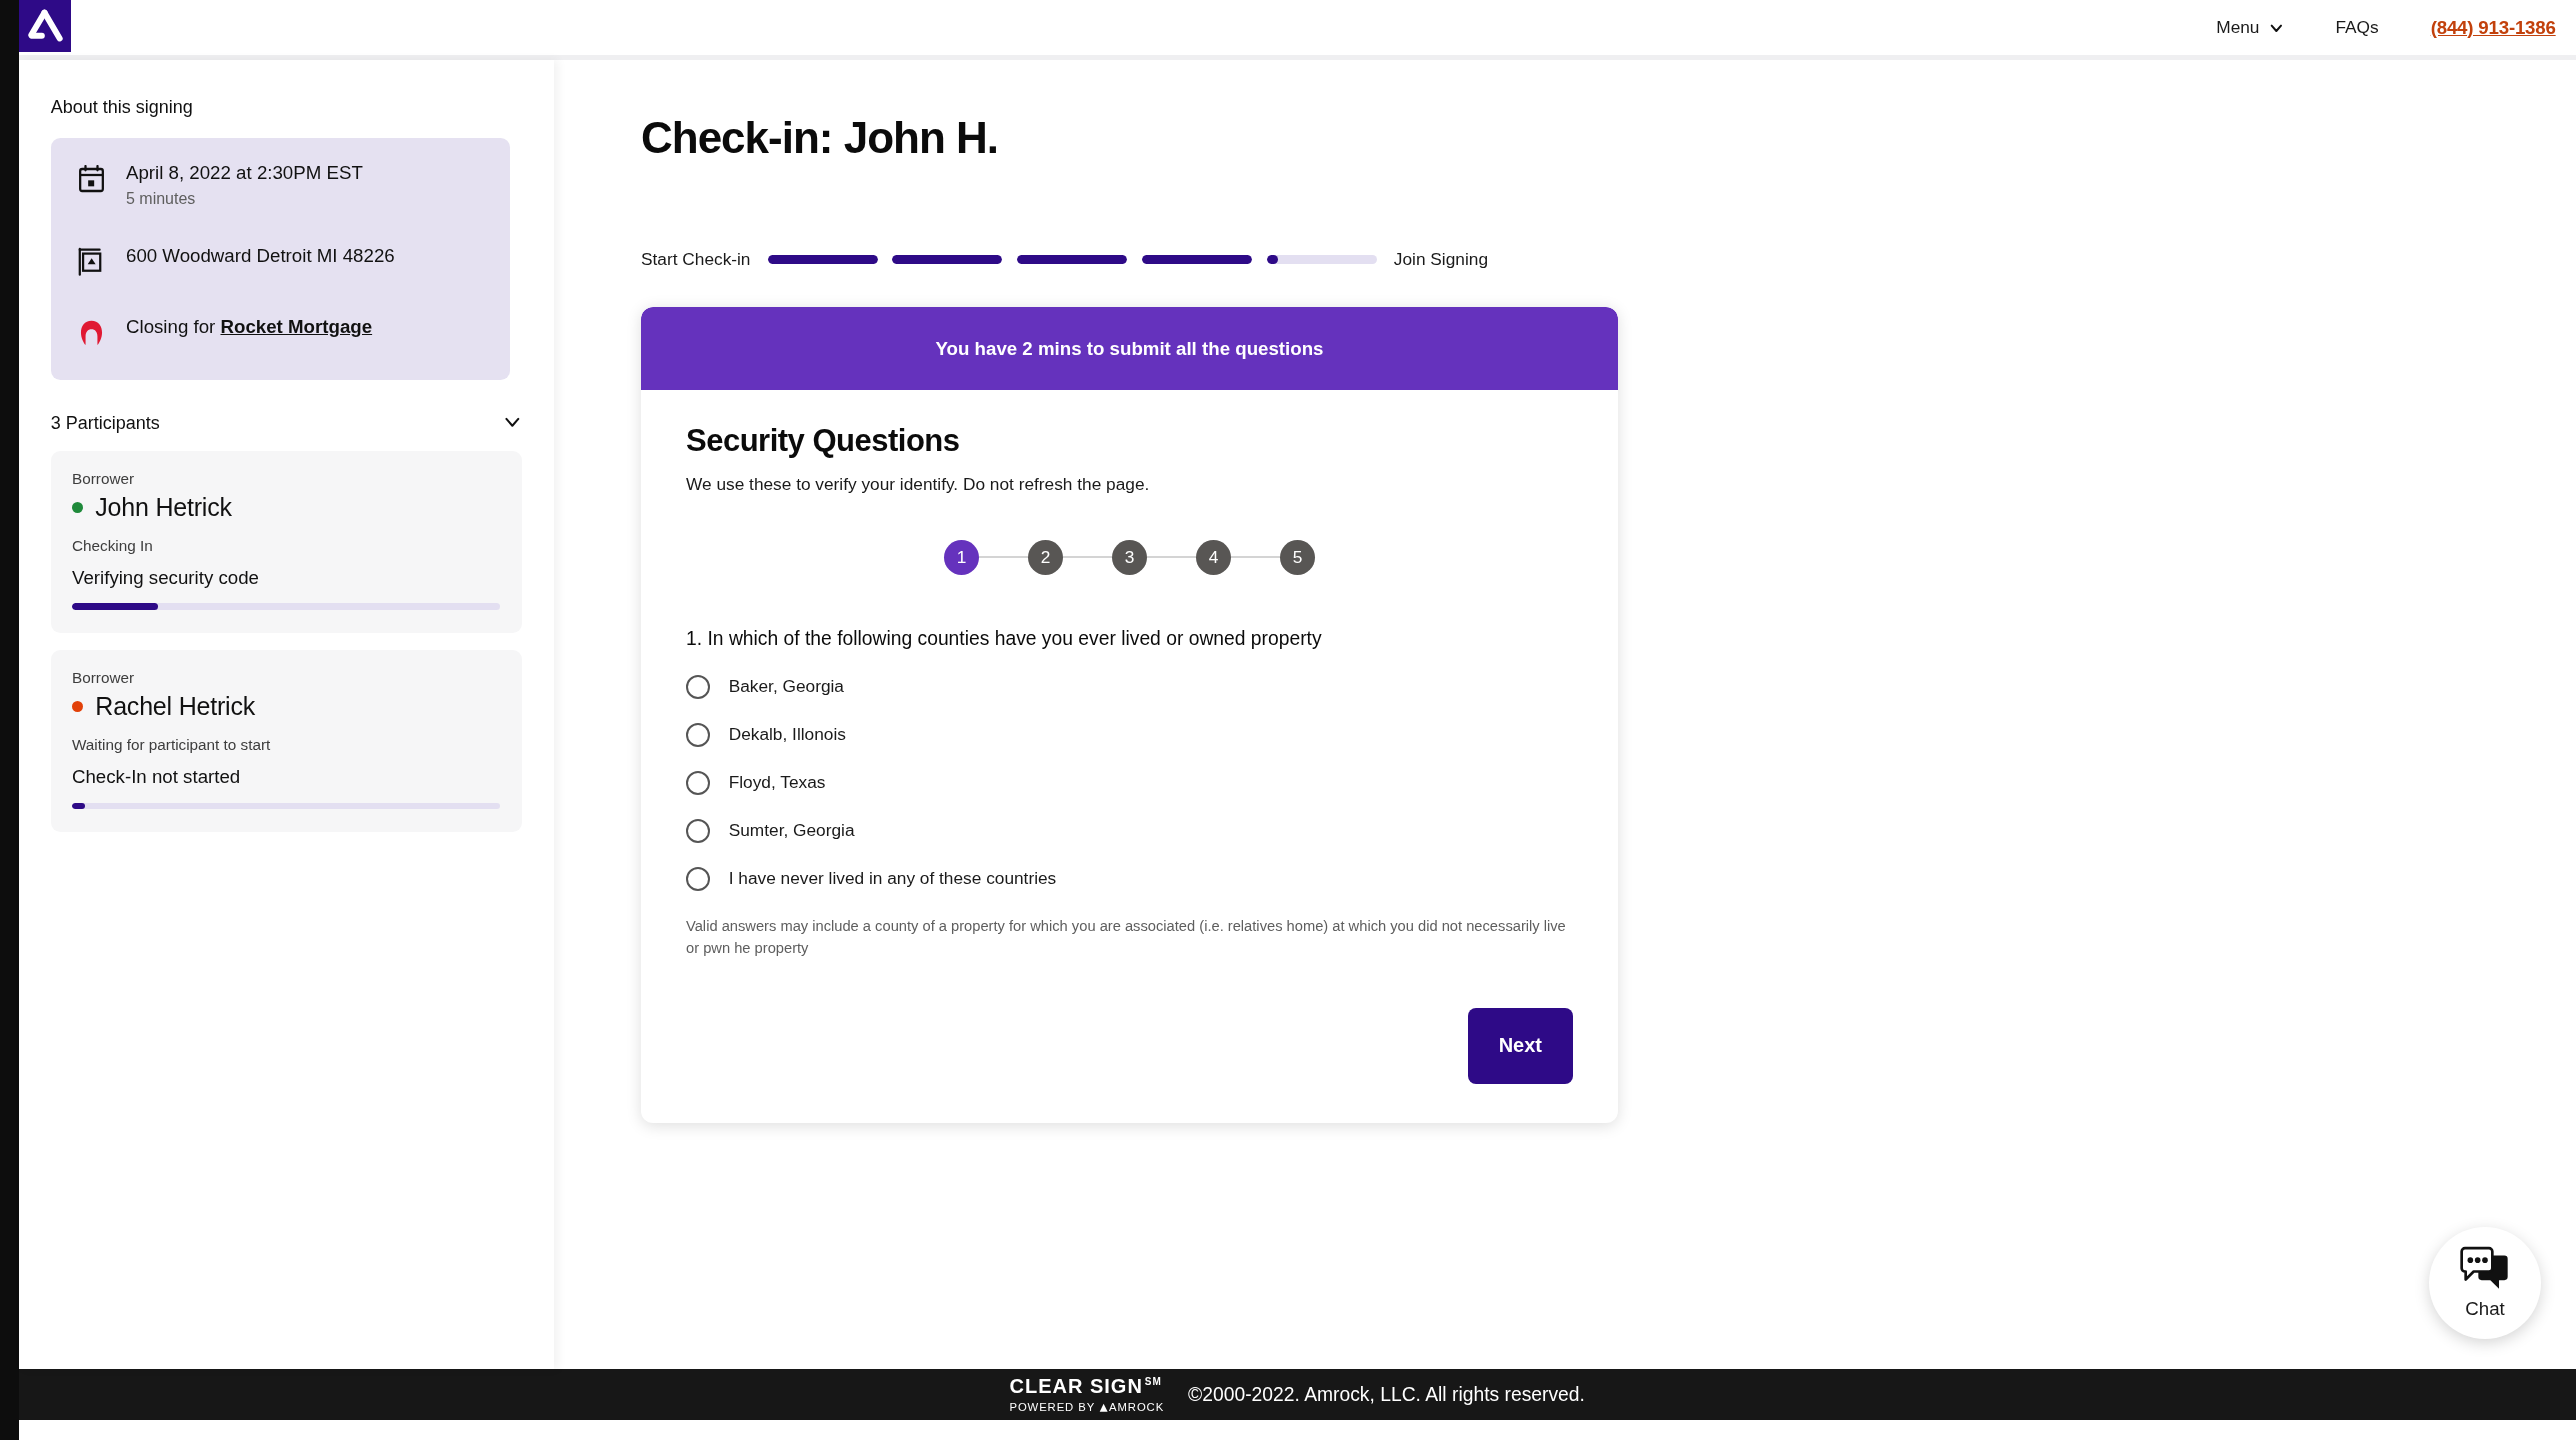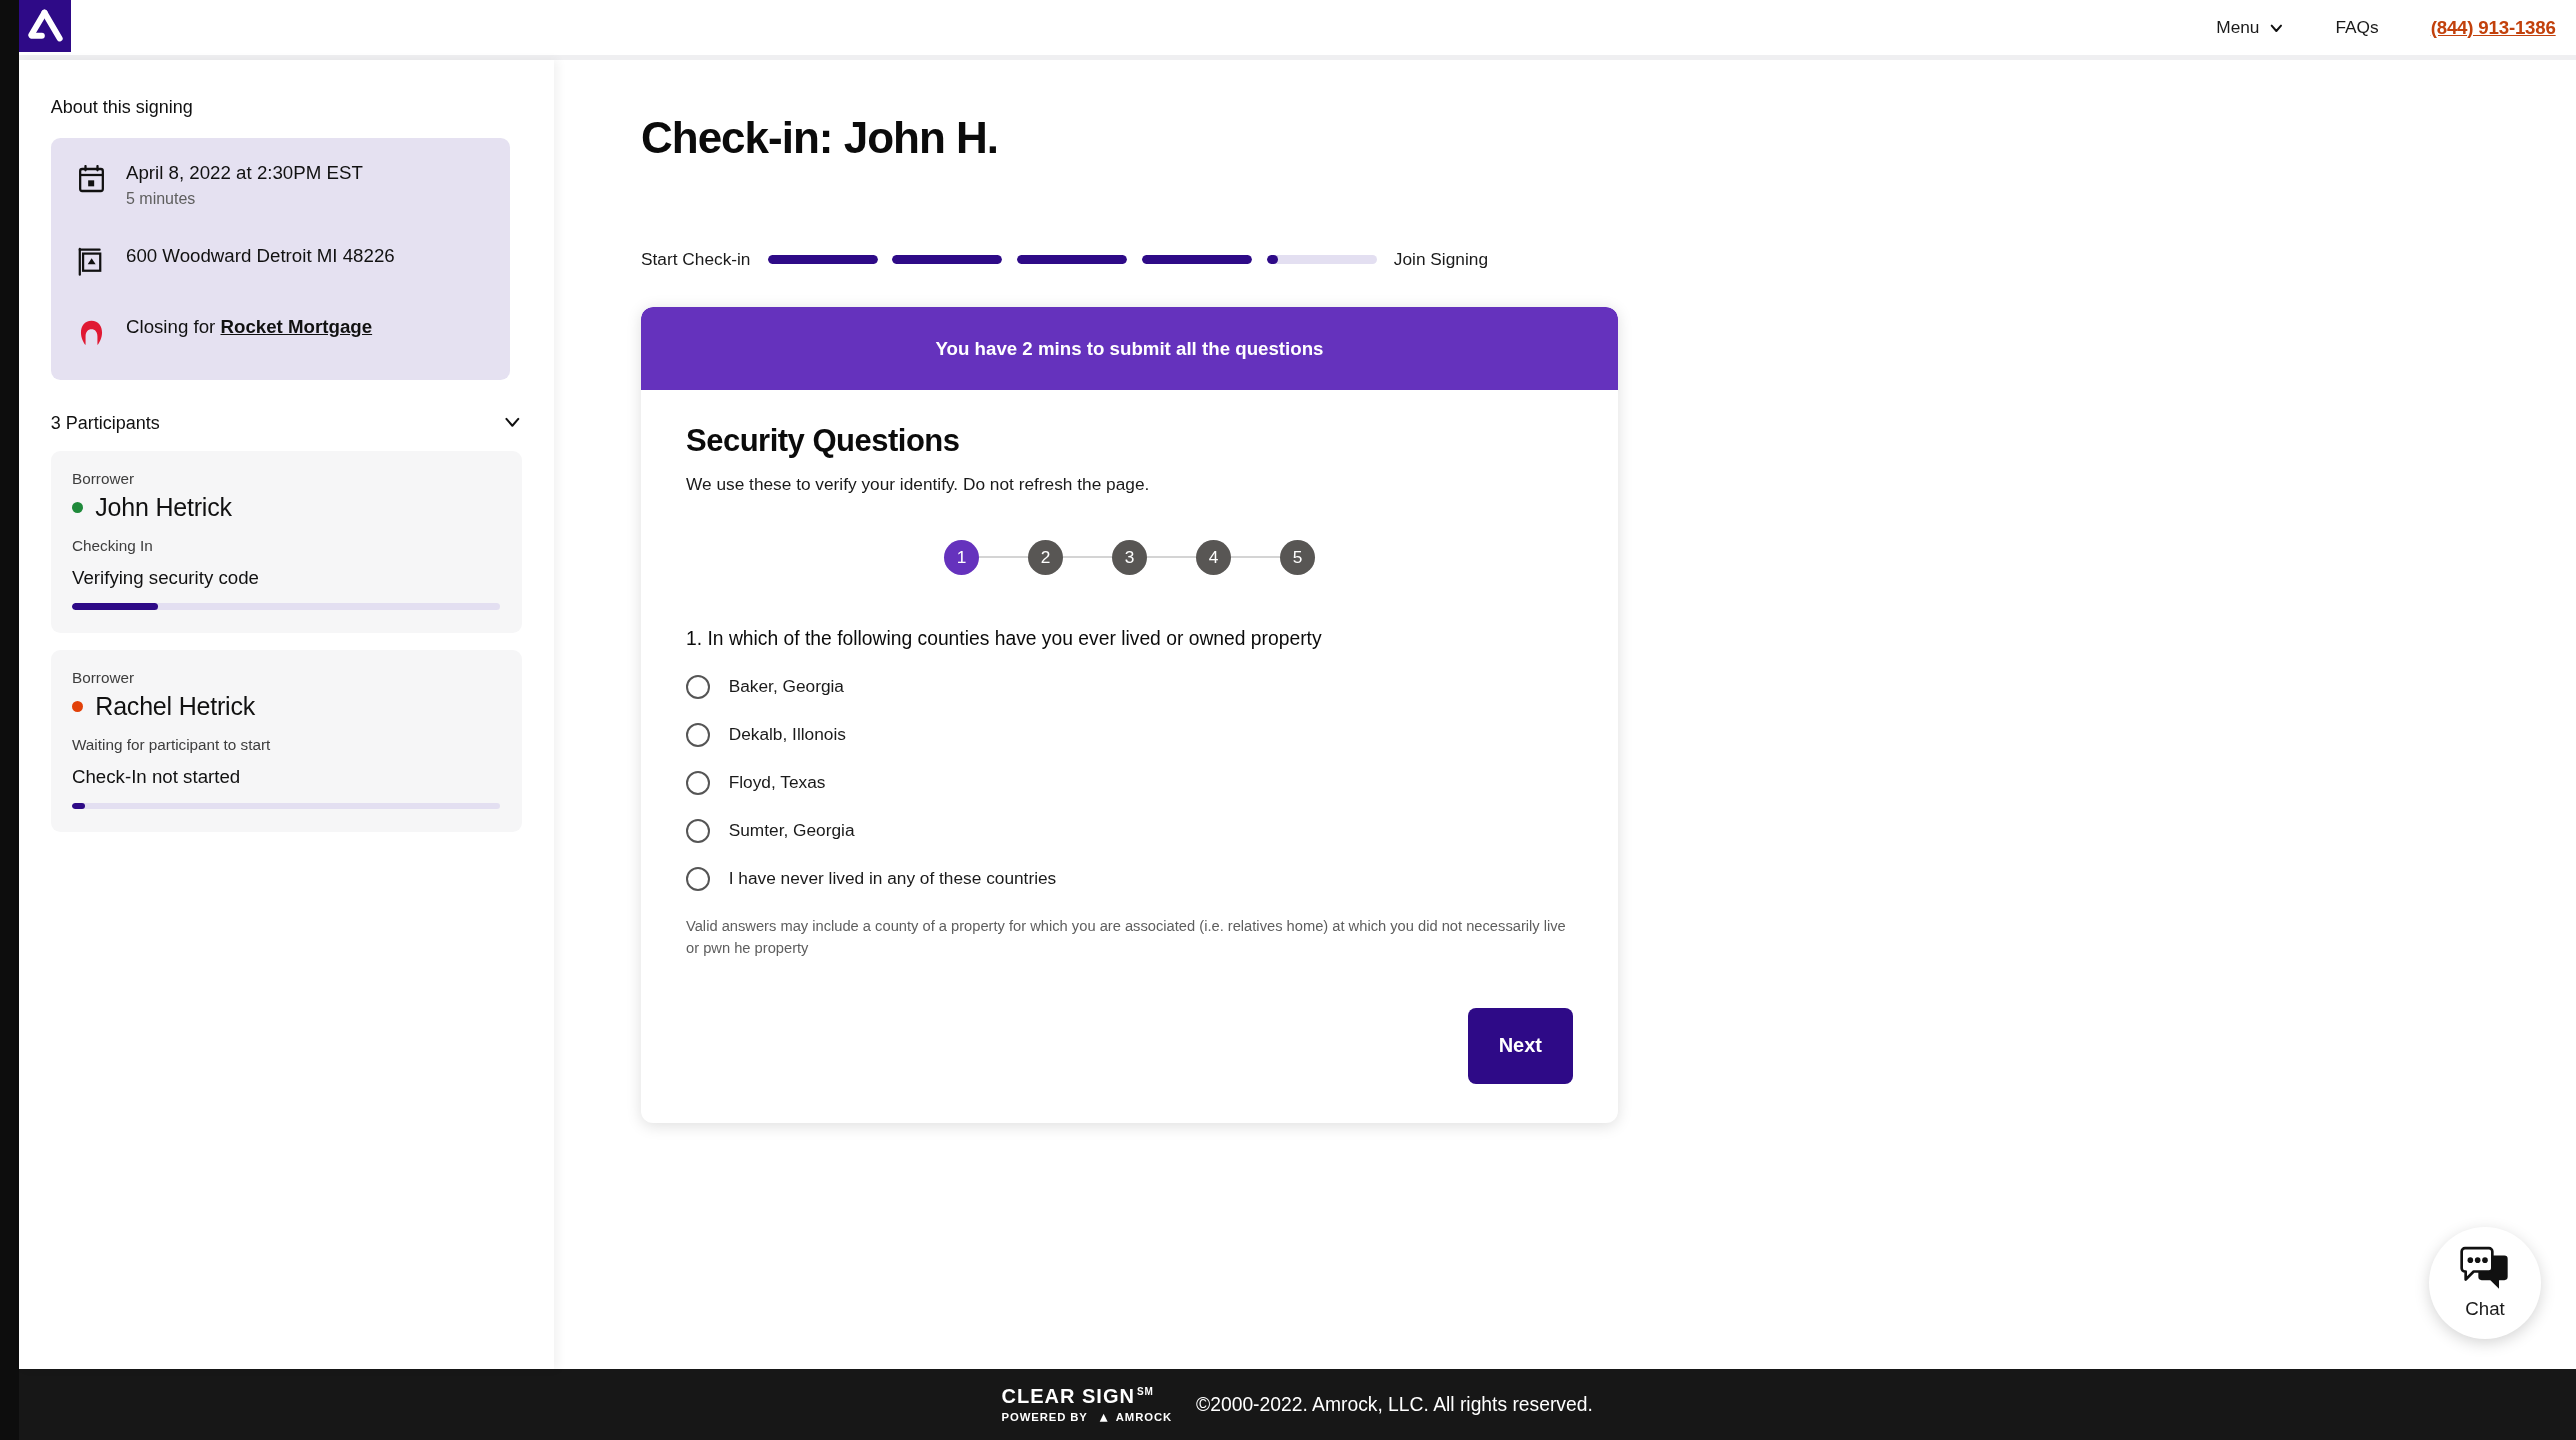--- a/index.html
+++ b/index.html
@@ -163,33 +163,33 @@
     position: absolute; right: 35px; bottom: 101px;
     width: 112px; height: 112px; border-radius: 50%;
     background: #ffffff; box-shadow: 0 4px 14.7px rgba(0,0,0,0.17);
     display: flex; flex-direction: column; align-items: center; justify-content: center;
     cursor: pointer; z-index: 20;
   }
   .chat-label { font-size: 18.7px; color: #1a1a1a; margin-top: 2.7px; }
 
   
   .footer {
-    position: absolute; left: 18.7px; top: 1369px; width: 2557px; height: 71px;
+    position: absolute; left: 18.7px; top: 1369px; width: 2557px; height: 51px;
     background: #171717; display: flex; align-items: center; justify-content: center;
     gap: 24px;
   }
   .brandmark { display: flex; flex-direction: column; align-items: flex-start; color: #ffffff; }
   .brand-top {
     font-size: 20px; font-weight: 700; letter-spacing: 1px; line-height: 1;
     display: flex; align-items: flex-start;
   }
   .brand-sm { font-size: 10px; font-weight: 700; margin-left: 2px; margin-top: 0.7px; }
   .brand-bot {
-    font-size: 11.3px; font-weight: 700; letter-spacing: 0.9px; margin-top: 5.3px;
-    display: flex; align-items: center; gap: 11px;
+    font-size: 11.3px; font-weight: 400; letter-spacing: 0.9px; margin-top: 5.3px;
+    display: flex; align-items: center; gap: 4px;
   }
   .copy { color: #ffffff; font-size: 19.3px; }
 </style>
 </head>
 <body>
 
 <div id="root">
 
   <div class="window-edge"></div>
 

